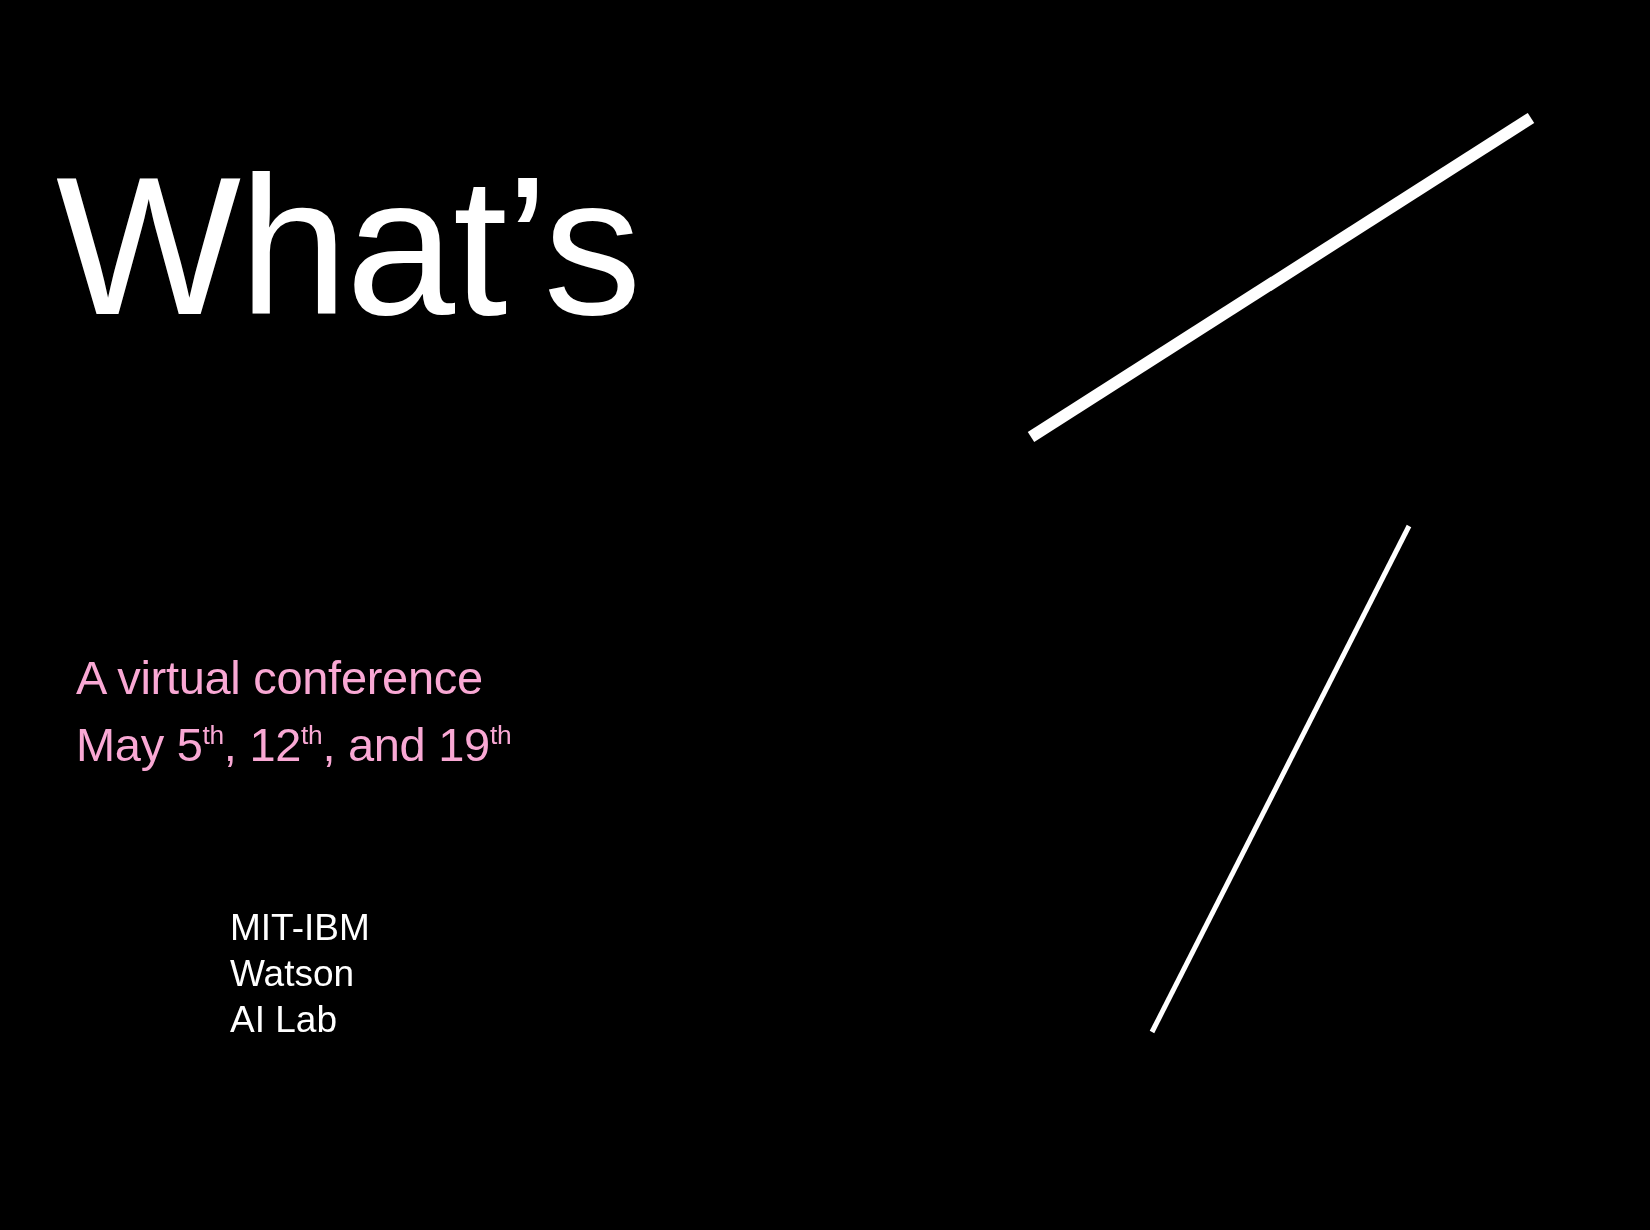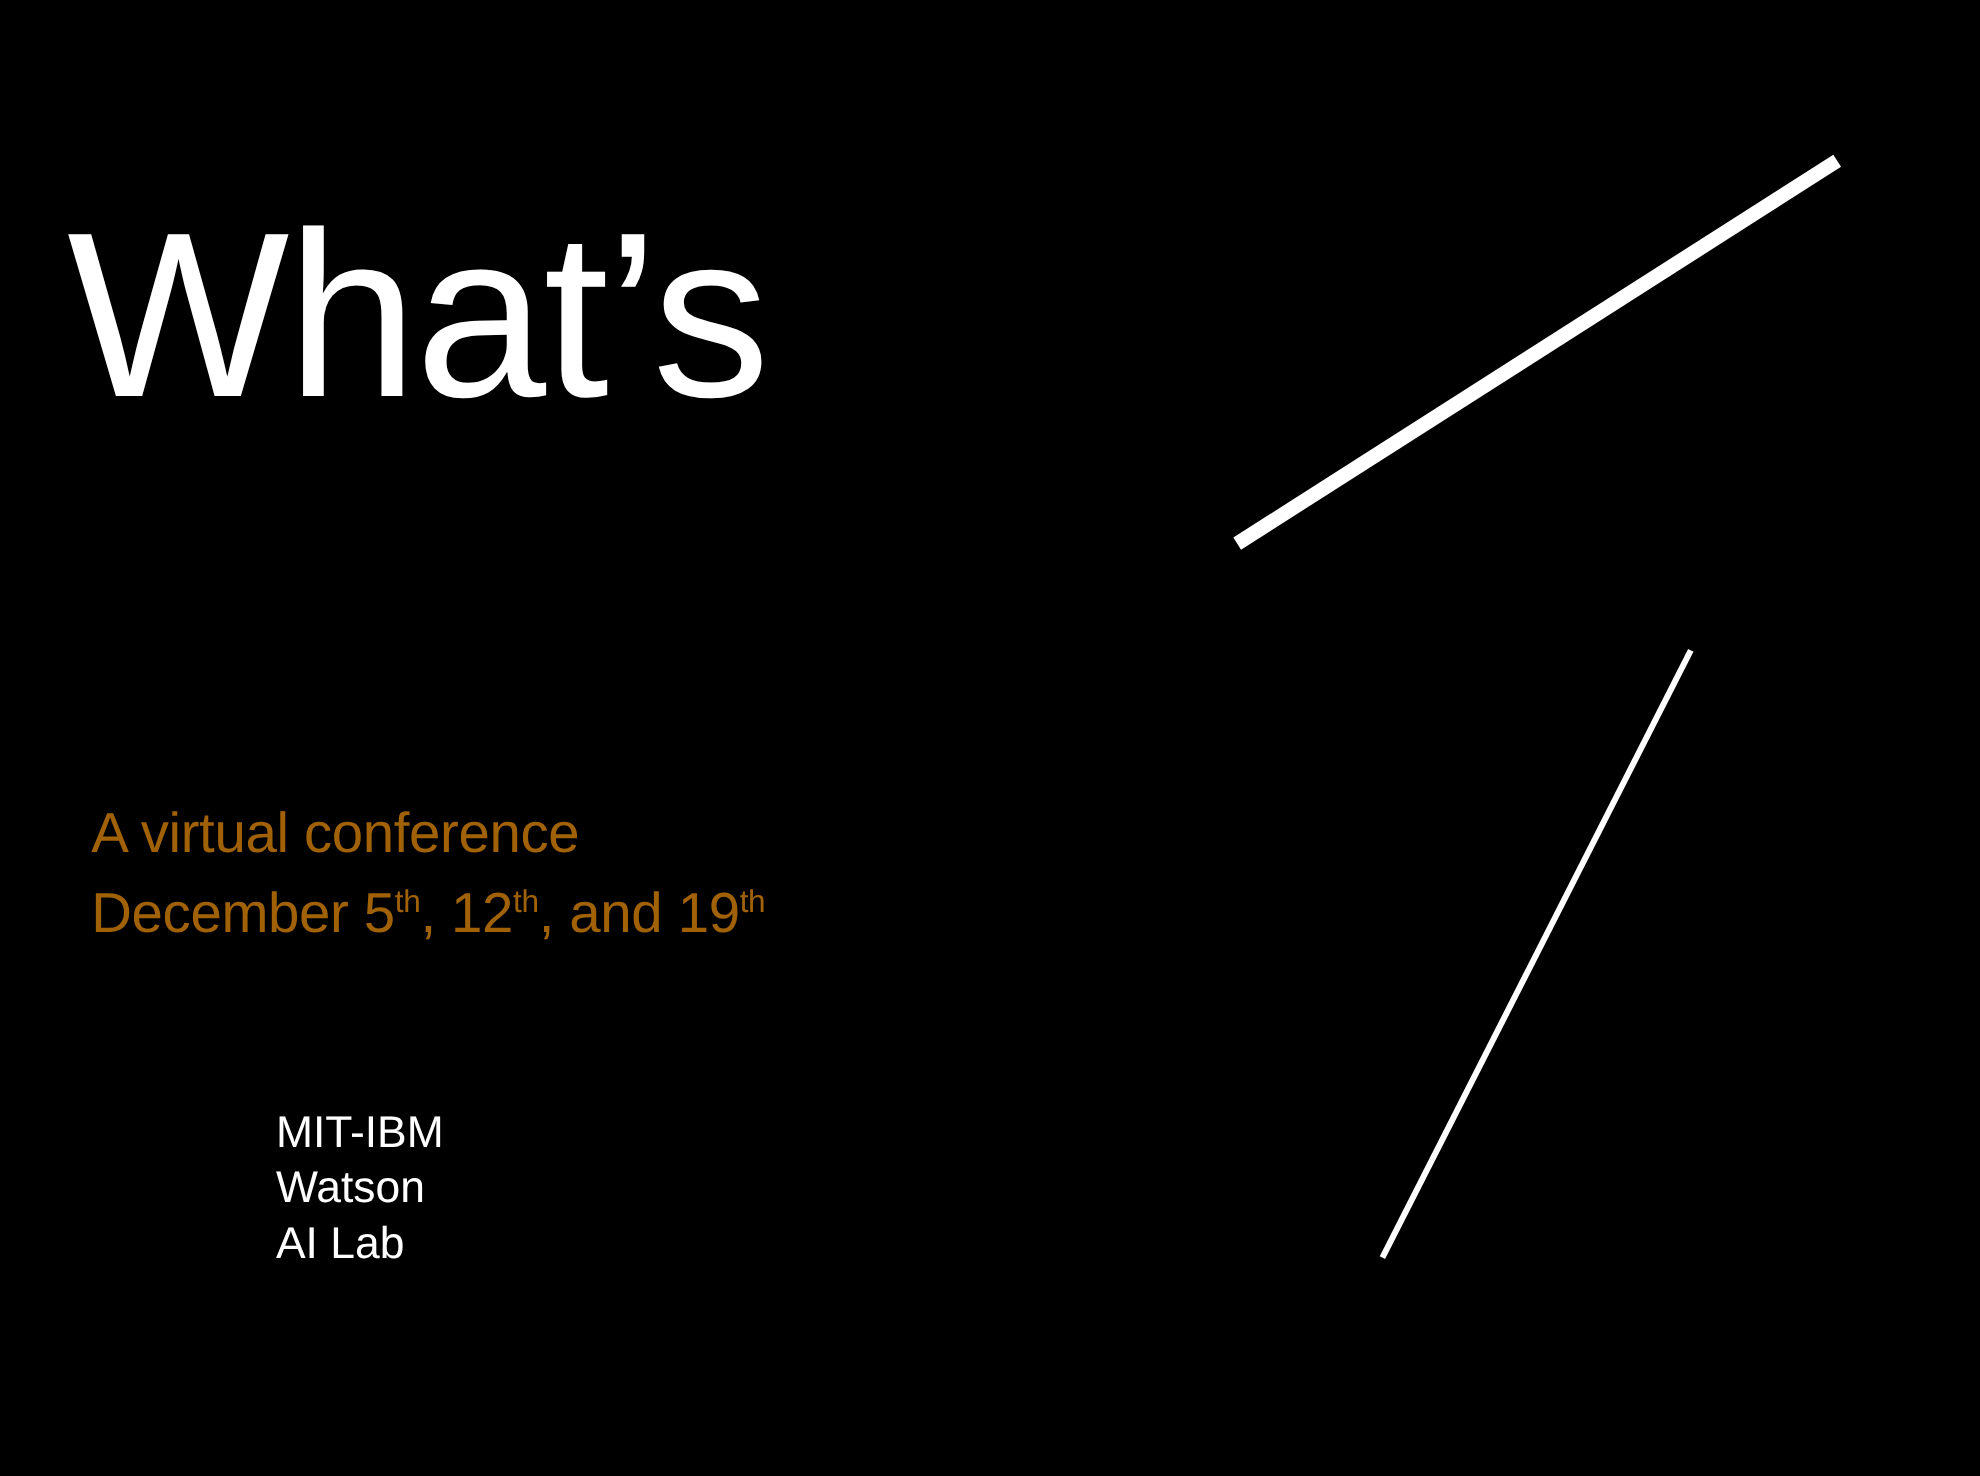--- a/index.html
+++ b/index.html
@@ -6,21 +6,20 @@
   html, body {
     width:1650px; height:1230px;
     background:#000000;
     font-family:"Liberation Sans", sans-serif;
     overflow:hidden;
   }
   .slide {
     position:relative;
     width:1650px; height:872px;
     background:#000000;
-    margin-top:16px;
   }
 
   
   .deco-layer {
     position:absolute; inset:0;
     width:1650px; height:1230px;
     pointer-events:none;
   }
 
   
@@ -40,21 +39,21 @@
     white-space:nowrap;
   }
 
   
   .subtitle-block {
     position:absolute;
     left:76px;
     top:645px;
   }
   .subtitle-line {
-    color:#a16207;
+    color:#f9a8d4;
     font-weight:400;
     font-size:47px;
     line-height:1.42;
     letter-spacing:-0.3px;
     white-space:nowrap;
   }
   .subtitle-line sup {
     font-size:0.56em;
     vertical-align:super;
     line-height:0;
@@ -96,21 +95,21 @@
     <line x1="1409" y1="526" x2="1152" y2="1032" stroke="#ffffff" stroke-width="5"></line>
   </svg>
 
   <div class="title-block">
     <div class="title-line">What’s</div>
   </div>
 
   <div class="subtitle-block">
     <div class="subtitle-line">A virtual conference</div>
     <div class="subtitle-line">
-      <span>December 5</span><sup>th</sup><span>, 12</span><sup>th</sup><span>, and 19</span><sup>th</sup>
+      <span>May 5</span><sup>th</sup><span>, 12</span><sup>th</sup><span>, and 19</span><sup>th</sup>
     </div>
   </div>
 
   <div class="logo-block">
     <svg class="logo-mark" viewBox="0 0 108 190" width="108" height="190" aria-hidden="true">
       <defs>
         <linearGradient id="lgrad" x1="0" y1="0" x2="0" y2="1">
           <stop offset="0%" stop-color="#1f5eff"></stop>
           <stop offset="45%" stop-color="#7a4fda"></stop>
           <stop offset="72%" stop-color="#b23fae"></stop>

